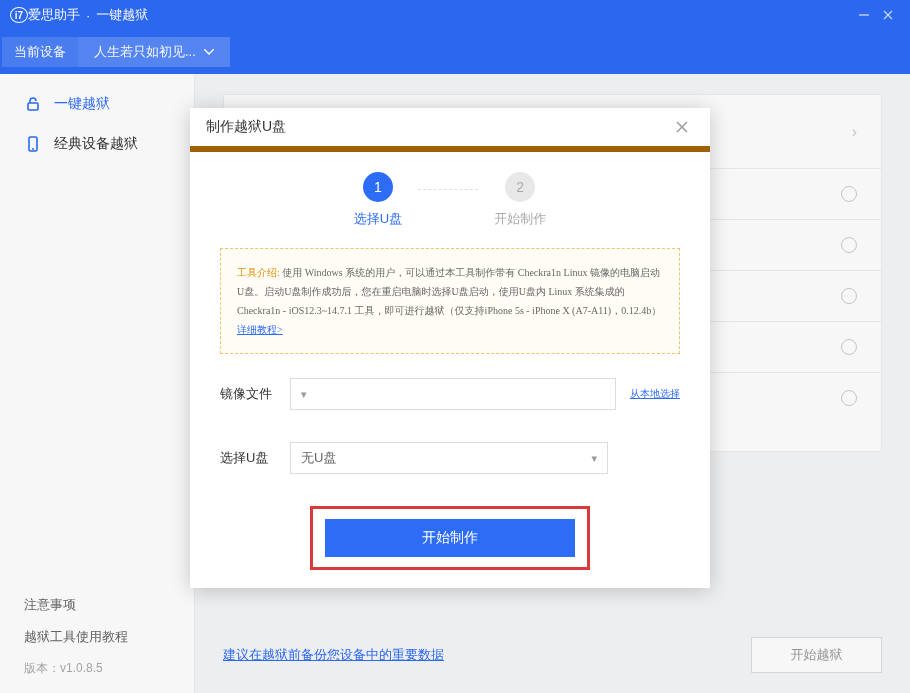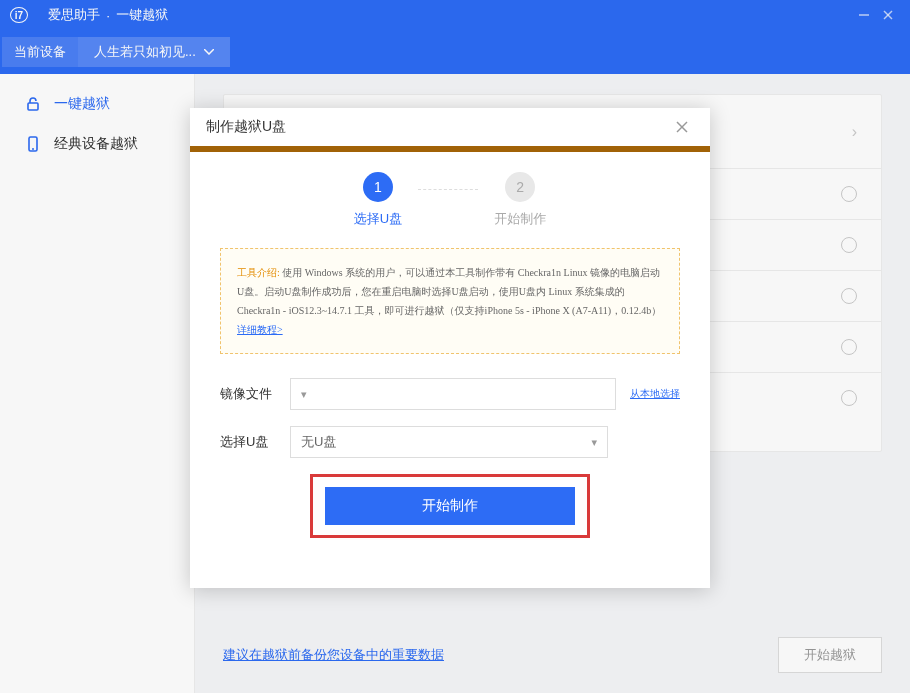--- a/index.html
+++ b/index.html
@@ -1,20 +1,20 @@
 <!DOCTYPE html>
 <html><head>
   <meta charset="utf-8">
   <style>
     * { margin: 0; padding: 0; box-sizing: border-box; }
     body { font-family: "Microsoft YaHei", "PingFang SC", sans-serif; background: #f5f6f8; color: #333; }
     .app { width: 910px; height: 693px; background: #fff; overflow: hidden; position: relative; }
 
     .titlebar { height: 30px; background: linear-gradient(90deg, #2d6cf5 0%, #2d6cf5 100%); color: #fff; display: flex; align-items: center; padding: 0 10px; font-size: 13px; }
-    .titlebar .logo { width: 18px; height: 16px; border: 1.5px solid #fff; border-radius: 50%; display: flex; align-items: center; justify-content: center; margin-right: 20px; font-size: 10px; font-weight: bold; }
+    .titlebar .logo { width: 18px; height: 16px; border: 1.5px solid #fff; border-radius: 50%; display: flex; align-items: center; justify-content: center; margin-right: 0; font-size: 10px; font-weight: bold; }
     .titlebar .spacer { flex: 1; }
     .titlebar .win-btn { width: 24px; height: 24px; display: flex; align-items: center; justify-content: center; cursor: pointer; color: rgba(255,255,255,0.7); }
 
     .header { height: 44px; background: linear-gradient(90deg, #2d6cf5 0%, #2d6cf5 100%); color: #fff; display: flex; align-items: center; padding: 0 0 0 2px; font-size: 13px; }
     .header .label { background: rgba(255,255,255,0.15); padding: 6px 12px; }
     .header .device-select { background: rgba(255,255,255,0.2); padding: 6px 16px; display: flex; align-items: center; gap: 8px; cursor: pointer; }
     .header .info { margin-left: 40px; display: flex; gap: 18px; }
     .header .status { color: #ffd84d; }
 
     .body { display: flex; height: calc(693px - 30px - 44px); }
@@ -34,41 +34,41 @@
     .card .name { font-size: 14px; color: #333; }
     .card .desc { font-size: 12px; color: #999; }
     .card .radio { width: 16px; height: 16px; border: 1px solid #ccc; border-radius: 50%; }
     .card .chev { color: #ccc; }
     .card.expanded { flex-direction: column; align-items: stretch; gap: 10px; }
     .card .row { display: flex; align-items: center; }
     .card .row .ver { width: 120px; color: #666; font-size: 13px; }
     .card .row .col-desc { color: #999; font-size: 13px; flex: 1; }
     .main-footer { margin-top: auto; display: flex; align-items: center; justify-content: space-between; padding-top: 14px; gap: 28px; }
     .backup-tip { color: #2d6cf5; font-size: 13px; text-decoration: underline; cursor: pointer; }
-    .start-btn { width: 104px; height: 36px; background: #fff; border: 1px solid #ddd; color: #999; font-size: 13px; display: flex; align-items: center; justify-content: center; cursor: pointer; }
+    .start-btn { width: 131px; height: 36px; background: #fff; border: 1px solid #ddd; color: #999; font-size: 13px; display: flex; align-items: center; justify-content: center; cursor: pointer; }
 
     .overlay { position: absolute; inset: 0; background: rgba(0,0,0,0.03); }
     .modal { position: absolute; left: 190px; top: 108px; width: 520px; height: 480px; background: #fff; box-shadow: 0 2px 20px rgba(0,0,0,0.2); }
     .modal-head { height: 44px; border-bottom: 6px solid #a16207; display: flex; align-items: center; padding: 0 16px; font-size: 14px; color: #333; }
     .modal-head .close { margin-left: auto; width: 24px; height: 24px; cursor: pointer; color: #999; display: flex; align-items: center; justify-content: center; }
     .modal-body { padding: 20px 30px; }
     .steps { display: flex; align-items: center; justify-content: center; gap: 16px; margin-bottom: 20px; }
     .step { display: flex; flex-direction: column; align-items: center; gap: 8px; font-size: 13px; }
     .step .circle { width: 30px; height: 30px; border-radius: 50%; display: flex; align-items: center; justify-content: center; font-size: 14px; }
     .step.active .circle { background: #2d6cf5; color: #fff; }
     .step.active { color: #2d6cf5; }
     .step.inactive .circle { background: #e8e8e8; color: #aaa; }
     .step.inactive { color: #aaa; }
     .step-sep { width: 60px; border-top: 1px dashed #ddd; margin-bottom: 22px; }
 
     .info-box { border: 1px dashed #f0c36d; background: #fffdf5; padding: 14px 16px; font-size: 10px; color: #666; line-height: 1.9; margin-bottom: 24px; font-family: Liberation Serif, serif; }
     .info-box .hl { color: #e38b00; }
     .info-box .link { color: #2d6cf5; text-decoration: underline; cursor: pointer; }
 
-    .form-row { display: flex; align-items: center; margin-bottom: 16px; font-size: 13px; }
+    .form-row { display: flex; align-items: center; margin-bottom: 32px; font-size: 13px; }
     .form-row .lbl { width: 70px; color: #333; }
     .form-row .select { flex: 1; height: 32px; border: 1px solid #ddd; display: flex; align-items: center; padding: 0 10px; justify-content: space-between; color: #666; cursor: pointer; background: #fff; }
     .form-row .select .caret { color: #999; font-size: 11px; }
     .form-row .local-link { margin-left: 14px; color: #2d6cf5; text-decoration: underline; cursor: pointer; font-size: 10px; }
 
     .make-btn-wrap { border: 3px solid #d93a3a; padding: 10px 12px; width: 280px; margin: 8px auto 0; }
     .make-btn { height: 38px; background: #2d6cf5; color: #fff; display: flex; align-items: center; justify-content: center; font-size: 14px; cursor: pointer; }
   </style>
 </head>
 <body>
@@ -116,20 +116,25 @@
       </div>
       <div class="sidebar-item">
         <span class="icon">
           <svg width="16" height="16" viewBox="0 0 16 16" fill="none" stroke="#2d6cf5" stroke-width="1.6">
               <rect x="4" y="1" width="8" height="14" rx="1.5"></rect>
               <line x1="7" y1="13" x2="9" y2="13"></line>
             </svg>
         </span>
         <span>经典设备越狱</span>
       </div>
+      <div class="sidebar-bottom">
+        <div>注意事项</div>
+        <div>越狱工具使用教程</div>
+        <div class="ver">版本：v1.0.8.5</div>
+      </div>
     </div>
 
     <div class="main">
       <div class="card-group">
         <div class="card">
           <div class="title-wrap">
             <span class="name">工具）</span>
             <span class="desc">狱U盘进行越狱，越</span>
           </div>
           <span class="chev">›</span>

